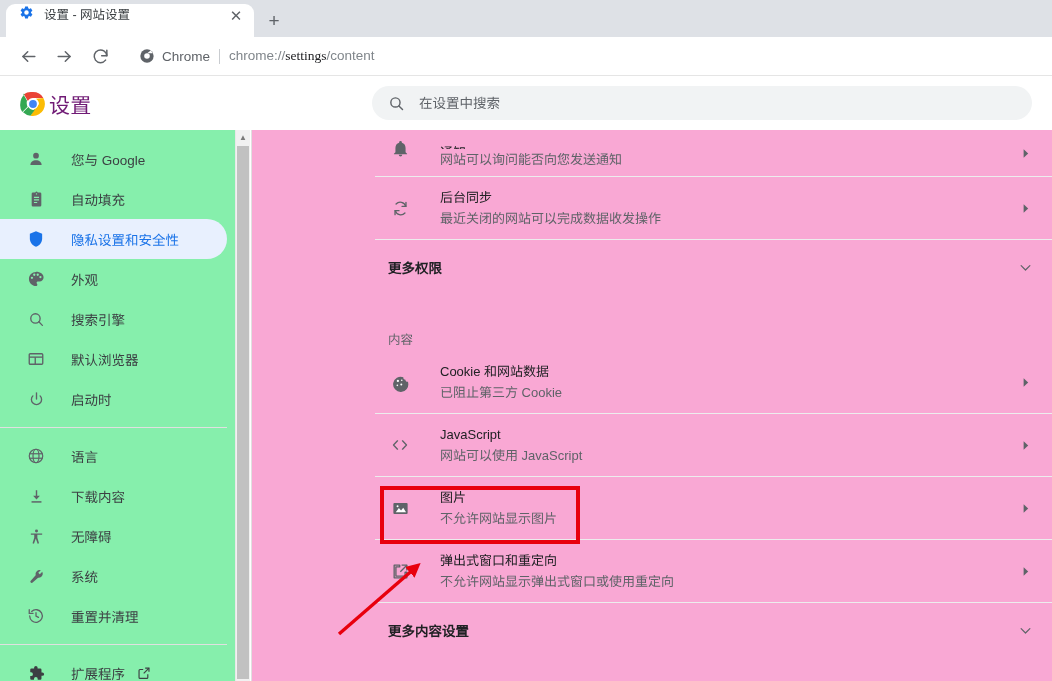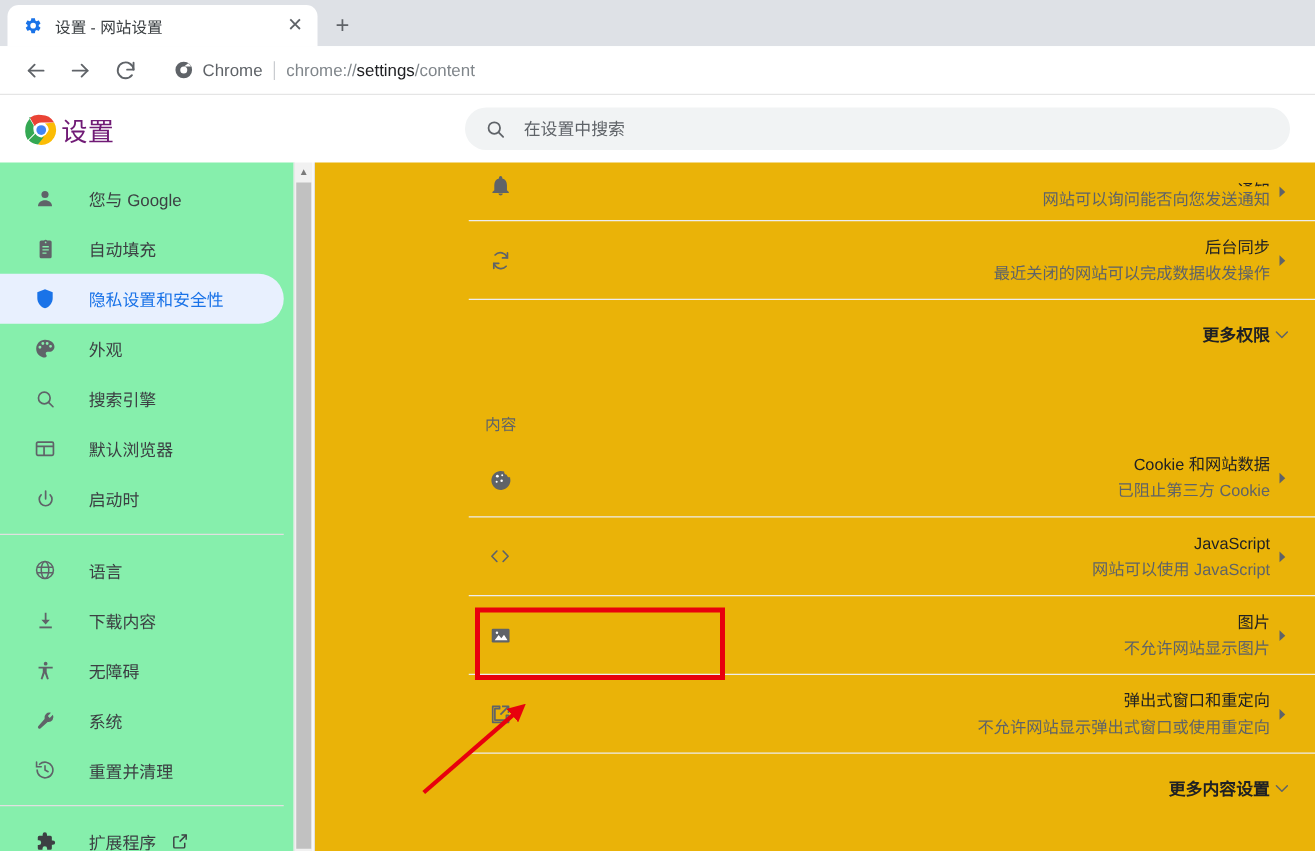--- a/index.html
+++ b/index.html
@@ -21,21 +21,21 @@
   }
   .tabstrip {
     position: absolute; top: 0; left: 0;
     width: 1052px; height: 37px;
   }
   .tab {
     position: absolute; left: 6px; top: 4px;
     width: 248px; height: 33px;
     background: #ffffff;
     border-radius: 9px 9px 0 0;
-    display: flex; align-items: center;
+    display: flex; align-items: flex-start;
   }
   .tab-favicon {
     margin-left: 12px; width: 16px; height: 16px;
     display: flex; align-items: center; justify-content: center;
     flex: 0 0 auto;
   }
   .tab-title {
     margin-left: 10px;
     font-size: 12.5px;
     color: #3c4043;
@@ -92,21 +92,21 @@
   }
   .omni-sep {
     margin: 0 9px;
     width: 1px; height: 15px;
     background: #c9ccd0;
   }
   .omni-url {
     font-size: 13.5px; color: #80868b;
     white-space: nowrap;
   }
-  .omni-url b { color: #202124; font-weight: 400; }
+  .omni-url b { color: #202124; font-weight: 400; font-family: Liberation Serif, serif; }
 
   
   .settings-header {
     position: absolute; top: 77px; left: 0;
     width: 1052px; height: 53px;
     background: #ffffff;
     display: flex; align-items: center;
   }
   .brand-logo {
     margin-left: 20px;
@@ -209,23 +209,22 @@
   .vert-divider {
     position: absolute; top: 130px; left: 251px;
     width: 1px; height: 551px;
     background: #e0e0e0;
   }
 
   
   .content {
     position: absolute; top: 130px; left: 252px;
     width: 800px; height: 551px;
-    background: #eab308;
+    background: #f9a8d4;
     overflow: hidden;
-    text-align: right;
   }
   .card {
     position: absolute; left: 123px; top: 0;
     width: 677px;
   }
   .row {
     position: relative;
     display: flex; align-items: center;
     min-height: 58px;
     padding: 0 18px 0 13px;

